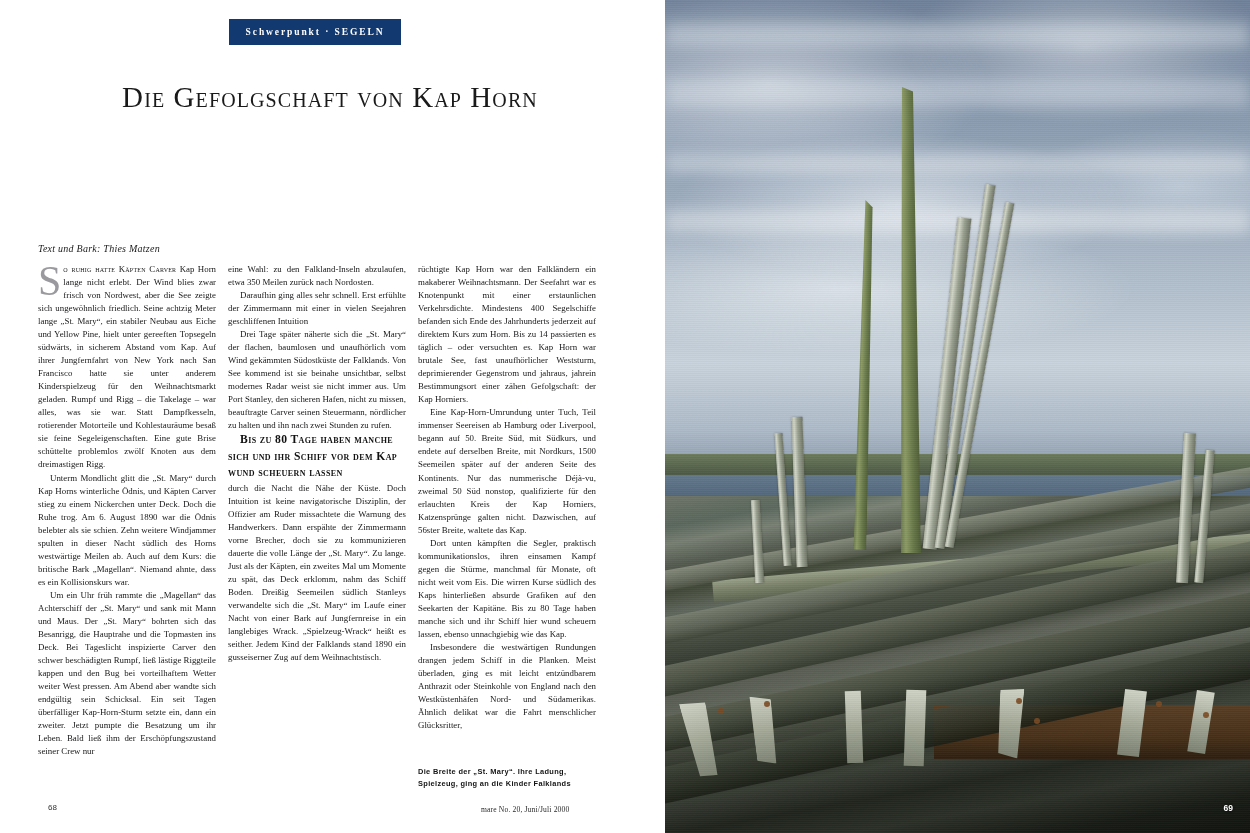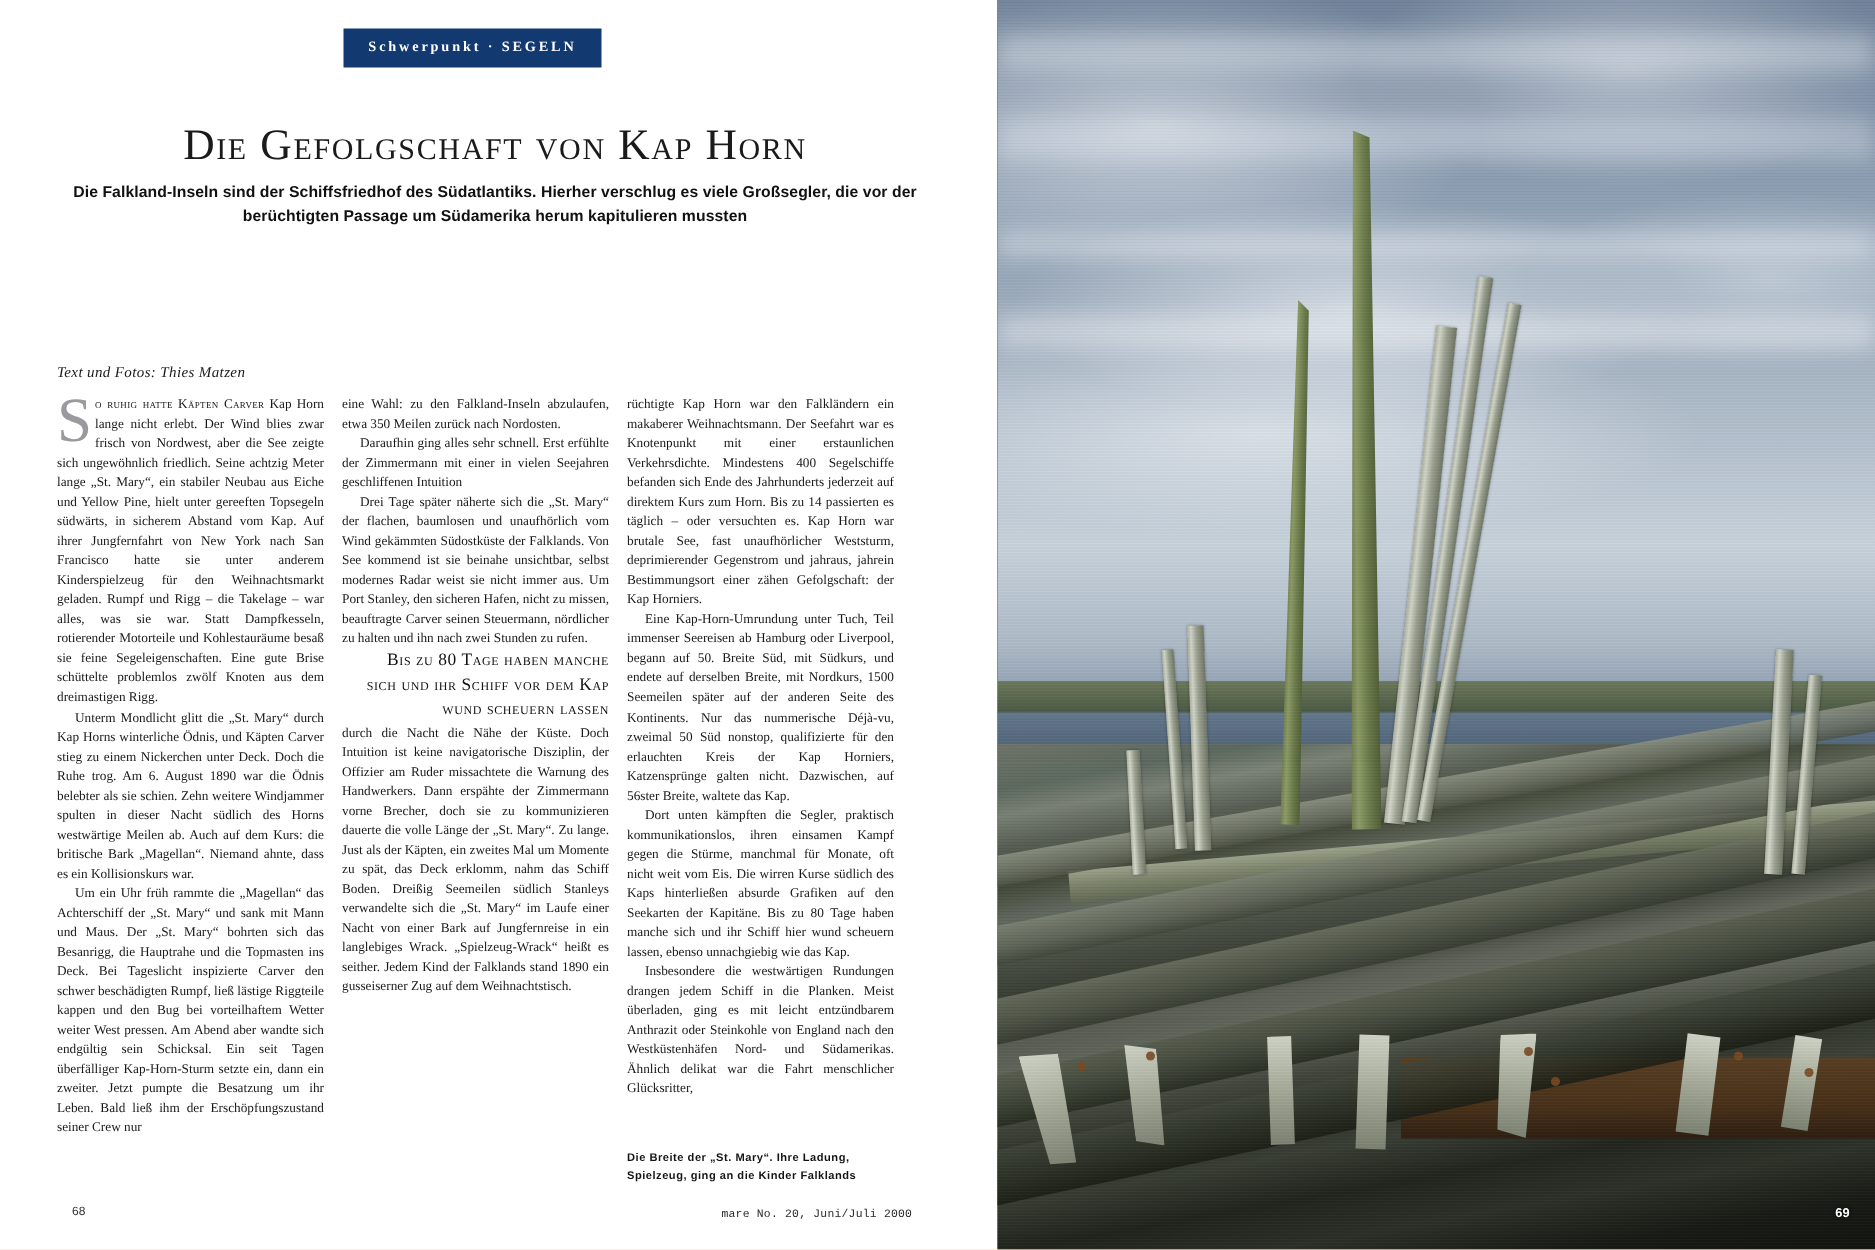--- a/index.html
+++ b/index.html
@@ -120,28 +120,29 @@
     margin: 1px 2px 0 0;
     padding: 0;
   }
   .opening-caps {
     font-variant: small-caps;
     letter-spacing: 0.2px;
   }
 
   .pullquote {
     margin: 11px 0 12px 0;
-    text-align: right;
+    text-align: left;
     font-family: "Liberation Serif", serif;
     font-variant: small-caps;
     font-size: 11.6px;
     line-height: 1.42;
     letter-spacing: 0.4px;
     color: #111111;
     text-indent: 0;
+    font-weight: bold;
   }
 
   .photo-caption {
     position: absolute;
     left: 418px; top: 766px;
     width: 182px;
     font-family: "Liberation Sans", sans-serif;
     font-size: 7.4px;
     font-weight: bold;
     line-height: 1.65;
@@ -153,21 +154,21 @@
     position: absolute;
     left: 48px; bottom: 21px;
     font-family: "Liberation Sans", sans-serif;
     font-size: 8px;
     color: #333333;
   }
 
   .imprint {
     position: absolute;
     left: 481px; bottom: 19px;
-    font-family: Liberation Mono, monospace;
+    font-family: Liberation Serif, serif;
     font-size: 7.6px;
     color: #2a2a2a;
     letter-spacing: 0.15px;
     white-space: nowrap;
   }
 
   
   .page-right {
     position: absolute;
     left: 665px; top: 0;
@@ -331,23 +332,22 @@
 <div class="spread">
 
   <div class="page-left">
 
     <div class="kicker-bar">
       <span class="kicker-text">Schwerpunkt · SEGELN</span>
     </div>
 
     <h1 class="headline">Die Gefolgschaft von Kap Horn</h1>
 
-    <div class="deck">Die Falkland-Inseln sind der Schiffsfriedhof des Südatlantiks. Hierher verschlug es viele Großsegler, die vor der berüchtigten Passage um Südamerika herum kapitulieren mussten</div>
-
-    <div class="byline">Text und Fotos: Thies Matzen</div>
+
+    <div class="byline">Text und Bark: Thies Matzen</div>
 
     <div class="col col-1">
       <p class="dropcap-para"><span class="dropcap">S</span><span class="opening-caps">o ruhig hatte Käpten Carver</span><span> Kap Horn lange nicht erlebt. Der Wind blies zwar frisch von Nordwest, aber die See zeigte sich ungewöhnlich friedlich. Seine achtzig Meter lange „St. Mary“, ein stabiler Neubau aus Eiche und Yellow Pine, hielt unter gereeften Topsegeln südwärts, in sicherem Abstand vom Kap. Auf ihrer Jungfernfahrt von New York nach San Francisco hatte sie unter anderem Kinderspielzeug für den Weihnachtsmarkt geladen. Rumpf und Rigg – die Takelage – war alles, was sie war. Statt Dampfkesseln, rotierender Motorteile und Kohlestauräume besaß sie feine Segeleigenschaften. Eine gute Brise schüttelte problemlos zwölf Knoten aus dem dreimastigen Rigg.</span></p>
       <p>Unterm Mondlicht glitt die „St. Mary“ durch Kap Horns winterliche Ödnis, und Käpten Carver stieg zu einem Nickerchen unter Deck. Doch die Ruhe trog. Am 6. August 1890 war die Ödnis belebter als sie schien. Zehn weitere Windjammer spulten in dieser Nacht südlich des Horns westwärtige Meilen ab. Auch auf dem Kurs: die britische Bark „Magellan“. Niemand ahnte, dass es ein Kollisionskurs war.</p>
       <p>Um ein Uhr früh rammte die „Magellan“ das Achterschiff der „St. Mary“ und sank mit Mann und Maus. Der „St. Mary“ bohrten sich das Besanrigg, die Hauptrahe und die Topmasten ins Deck. Bei Tageslicht inspizierte Carver den schwer beschädigten Rumpf, ließ lästige Riggteile kappen und den Bug bei vorteilhaftem Wetter weiter West pressen. Am Abend aber wandte sich endgültig sein Schicksal. Ein seit Tagen überfälliger Kap-Horn-Sturm setzte ein, dann ein zweiter. Jetzt pumpte die Besatzung um ihr Leben. Bald ließ ihm der Erschöpfungszustand seiner Crew nur</p>
     </div>
 
     <div class="col col-2">
       <p class="no-indent">eine Wahl: zu den Falkland-Inseln abzulaufen, etwa 350 Meilen zurück nach Nordosten.</p>
       <p>Daraufhin ging alles sehr schnell. Erst erfühlte der Zimmermann mit einer in vielen Seejahren geschliffenen Intuition</p>

